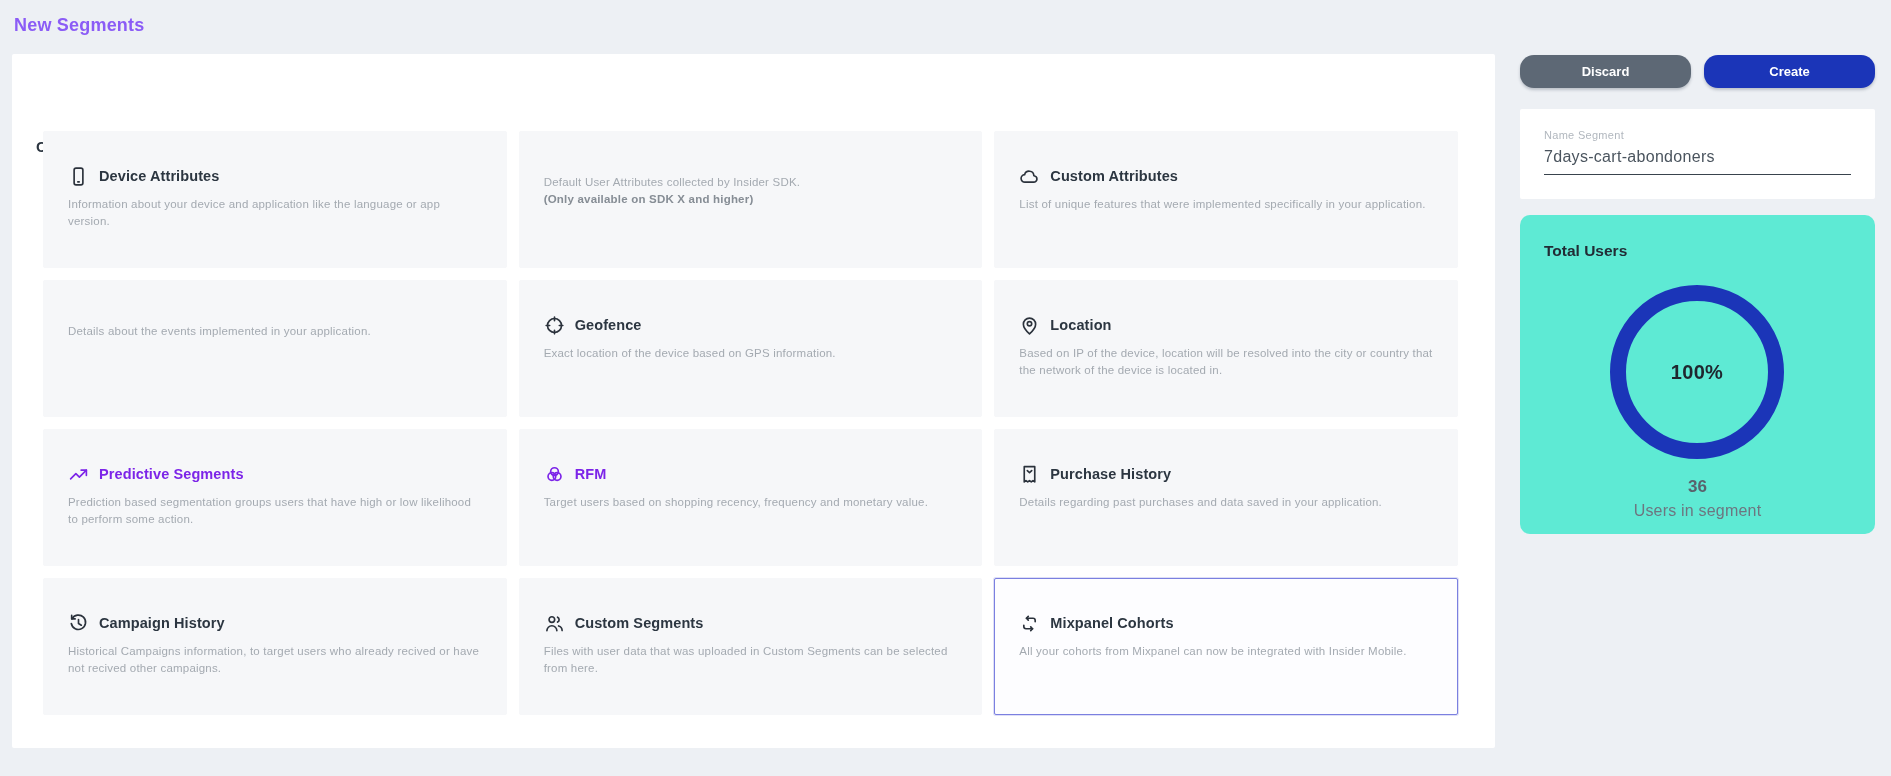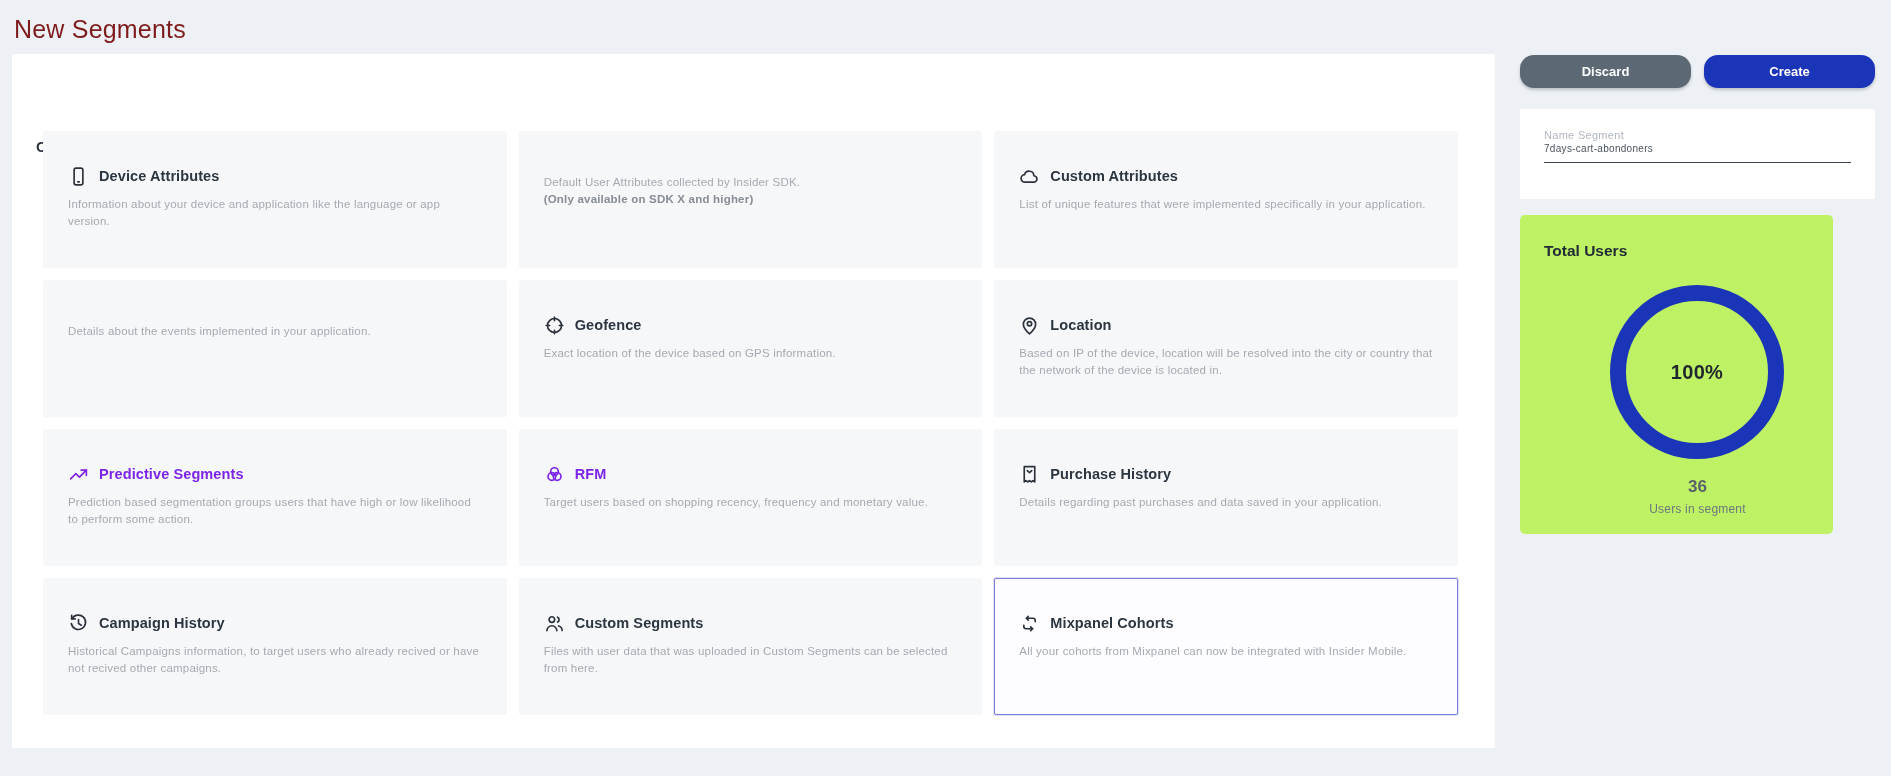--- a/index.html
+++ b/index.html
@@ -6,21 +6,21 @@
   html,body { width:1891px; height:776px; }
   body {
     position:relative;
     background:#edf0f4;
     font-family:"Liberation Sans","DejaVu Sans",sans-serif;
     color:#2b343f;
     overflow:hidden;
   }
   .page-title {
     position:absolute; left:14px; top:15px;
-    font-size:25px; font-weight:400; color:#7f1d1d; letter-spacing:.2px;
+    font-size:18px; font-weight:700; color:#8b5cf6; letter-spacing:.2px;
   }
   .main-panel {
     position:absolute; left:12px; top:54px;
     width:1483px; height:694px;
     background:#ffffff; border-radius:2px;
   }
   .panel-subtitle {
     position:absolute; left:24px; top:84px;
     font-size:15px; font-weight:700; color:#2b3540;
   }
@@ -61,46 +61,46 @@
   }
   .btn-discard { background:#5d6875; }
   .btn-create { background:#1b35b8; }
 
   .name-card {
     position:absolute; left:1520px; top:109px; width:355px; height:90px;
     background:#ffffff; border-radius:2px; padding:20px 24px 0 24px;
   }
   .name-label { font-size:11px; color:#b1b7be; letter-spacing:.3px; }
   .name-input {
-    display:block; width:307px; padding:2px 0 8px 0;
-    font-family:inherit; font-size:10px; color:#4a545e; letter-spacing:.3px;
+    display:block; width:307px; margin-top:5px; padding:2px 0 8px 0;
+    font-family:inherit; font-size:16px; color:#4a545e; letter-spacing:.3px;
     background:transparent; border:none; border-bottom:1px solid #39434d; outline:none;
   }
 
   .total-card {
-    position:absolute; left:1520px; top:215px; width:313px; height:319px;
-    background:#bef264; border-radius:5px;
+    position:absolute; left:1520px; top:215px; width:355px; height:319px;
+    background:#5eead4; border-radius:10px;
   }
   .total-heading {
     position:absolute; left:24px; top:27px;
     font-size:15.5px; font-weight:700; color:#222b35;
   }
   .donut-wrap { position:absolute; left:89px; top:69px; width:176px; height:176px; }
   .donut-percent {
     position:absolute; left:0; top:0; width:176px; height:176px;
     display:flex; align-items:center; justify-content:center;
     font-size:20px; font-weight:600; color:#1f262e; letter-spacing:.3px;
   }
   .total-count {
     position:absolute; left:0; top:262px; width:355px; text-align:center;
     font-size:17px; font-weight:600; color:#59626c;
   }
   .total-caption {
     position:absolute; left:0; top:287px; width:355px; text-align:center;
-    font-size:12px; color:#6d7680; letter-spacing:.2px;
+    font-size:16px; color:#6d7680; letter-spacing:.2px;
   }
 </style>
 </head>
 <body>
 
 <div class="page-title">New Segments</div>
 
 <div class="main-panel">
   <div class="panel-subtitle">Choose a category before creating a new Segment</div>
   <div class="card-grid">

